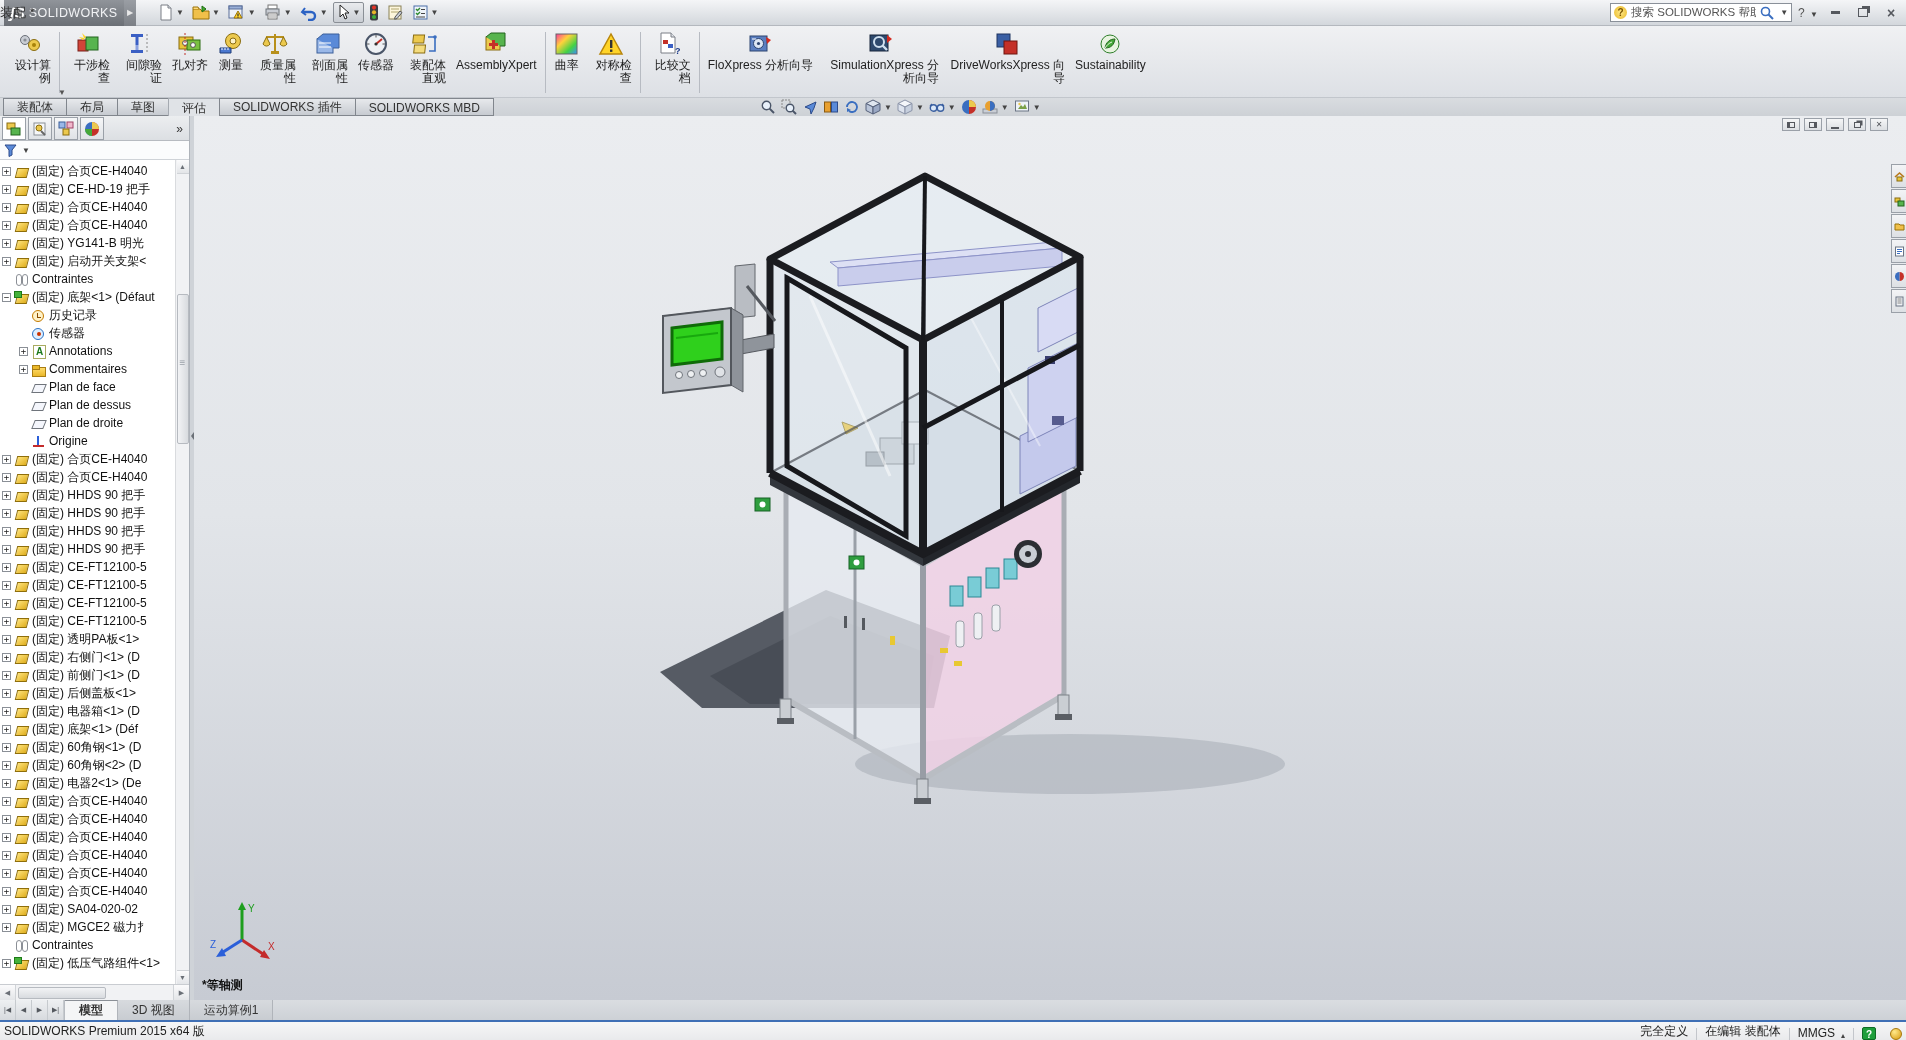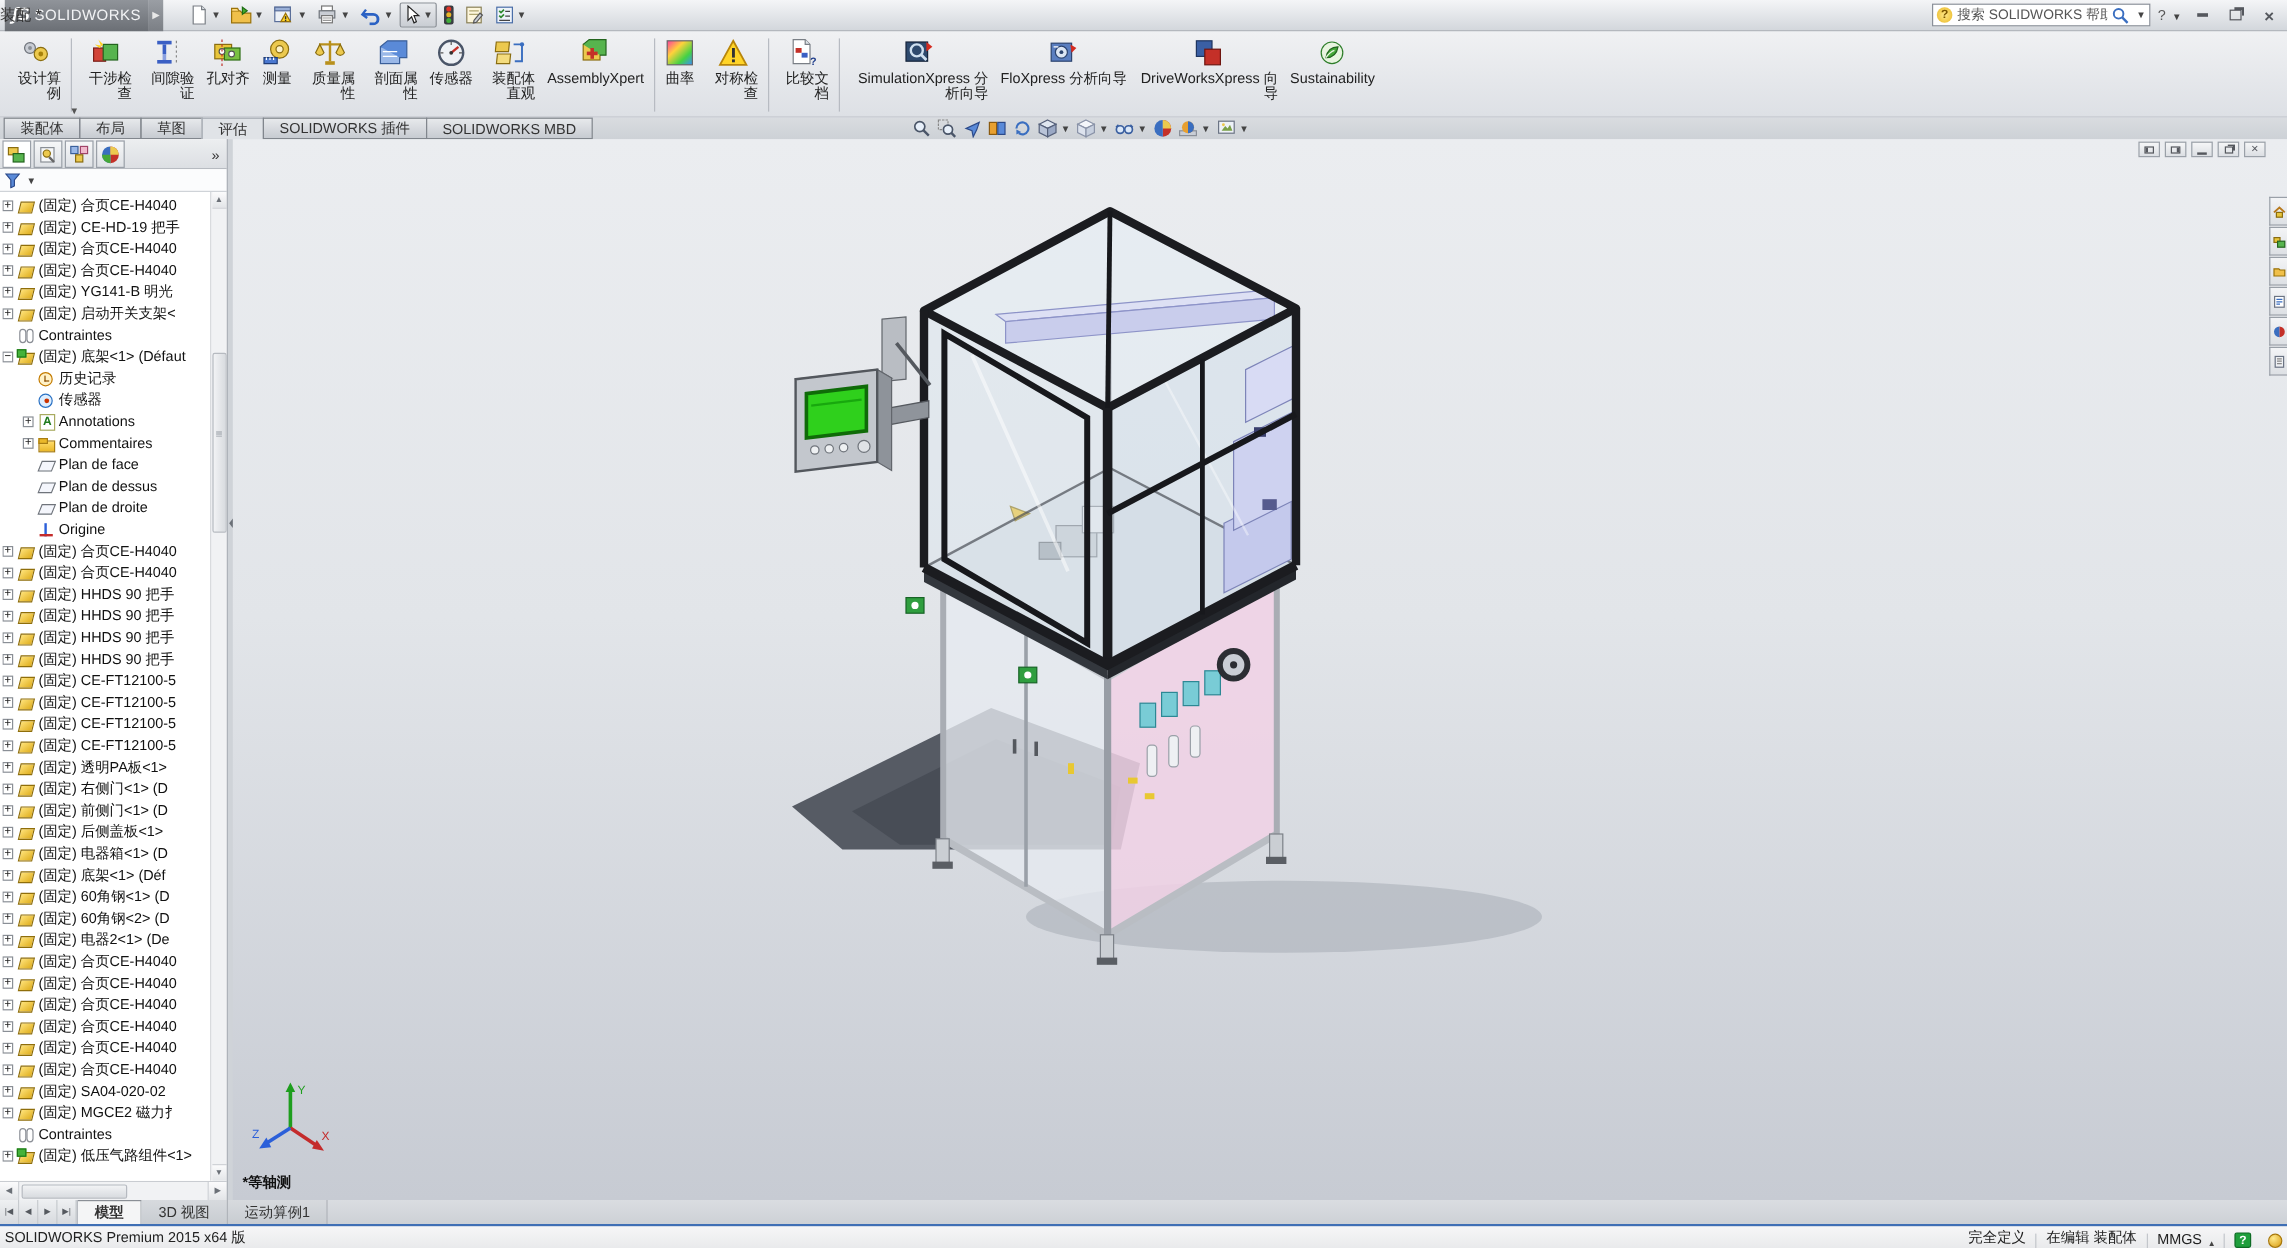--- a/index.html
+++ b/index.html
@@ -351,36 +351,36 @@
         <path d="M14 2v4h4" fill="#dfe3e8" stroke="#7a7f86"></path>
         <rect x="6" y="9" width="5" height="4" fill="#c43028"></rect>
         <rect x="11" y="13" width="5" height="4" fill="#3a5fc4"></rect>
         <text x="18" y="23" font-size="9" fill="#1e3c8a" font-weight="bold">?</text>
       </svg>
     <span class="rlbl">比较文档</span>
   </div>
   <div class="rdiv"></div>
   <div class="rib-btn wx">
     <svg class="ri" viewBox="0 0 26 26">
-        <rect x="2" y="4" width="18" height="16" fill="#2e4a6e" stroke="#16243a"></rect>
-        <circle cx="11" cy="11" r="5" fill="none" stroke="#cfe0f0" stroke-width="2"></circle>
-        <line x1="14.5" y1="14.5" x2="19" y2="19" stroke="#cfe0f0" stroke-width="2.4"></line>
-        <path d="M19 4l5 4-5 4z" fill="#d42b20"></path>
-      </svg>
-    <span class="rlbl">SimulationXpress 分析向导</span>
-  </div>
-  <div class="rib-btn wx">
-    <svg class="ri" viewBox="0 0 26 26">
         <rect x="3" y="5" width="17" height="15" fill="#5a7ec0" stroke="#2c4470"></rect>
         <circle cx="11.5" cy="12.5" r="5" fill="#dce6f4" stroke="#2c4470"></circle>
         <circle cx="11.5" cy="12.5" r="1.6" fill="#2c4470"></circle>
         <path d="M19 6l5 3-4 4z" fill="#d42b20"></path>
         <line x1="5" y1="8" x2="9" y2="8" stroke="#fff"></line>
       </svg>
     <span class="rlbl">FloXpress 分析向导</span>
+  </div>
+  <div class="rib-btn wx">
+    <svg class="ri" viewBox="0 0 26 26">
+        <rect x="2" y="4" width="18" height="16" fill="#2e4a6e" stroke="#16243a"></rect>
+        <circle cx="11" cy="11" r="5" fill="none" stroke="#cfe0f0" stroke-width="2"></circle>
+        <line x1="14.5" y1="14.5" x2="19" y2="19" stroke="#cfe0f0" stroke-width="2.4"></line>
+        <path d="M19 4l5 4-5 4z" fill="#d42b20"></path>
+      </svg>
+    <span class="rlbl">SimulationXpress 分析向导</span>
   </div>
   <div class="rib-btn wx">
     <svg class="ri" viewBox="0 0 26 26">
         <rect x="3" y="3" width="13" height="13" fill="#3a5fa4" stroke="#1e3560"></rect>
         <rect x="10" y="10" width="13" height="13" fill="#c43028" stroke="#6e150f"></rect>
       </svg>
     <span class="rlbl">DriveWorksXpress 向导</span>
   </div>
   <div class="rib-btn wx">
     <svg class="ri" viewBox="0 0 26 26">

